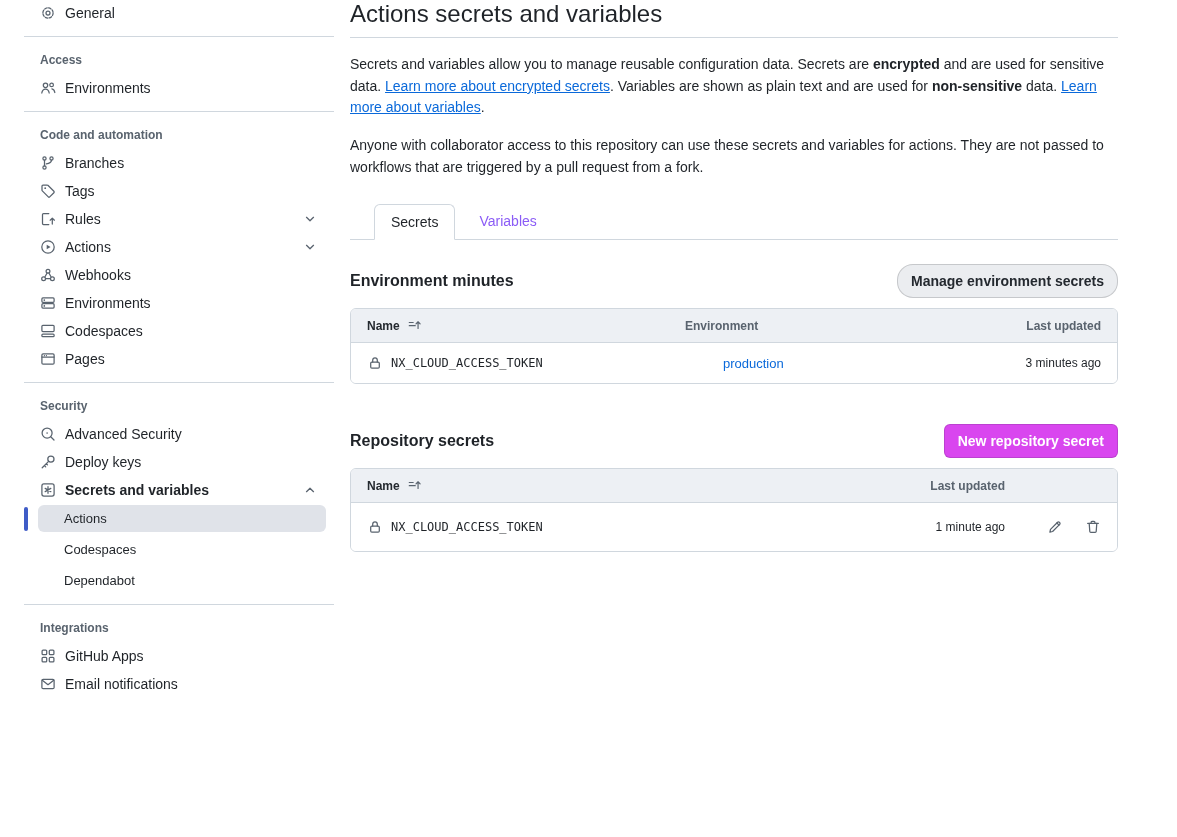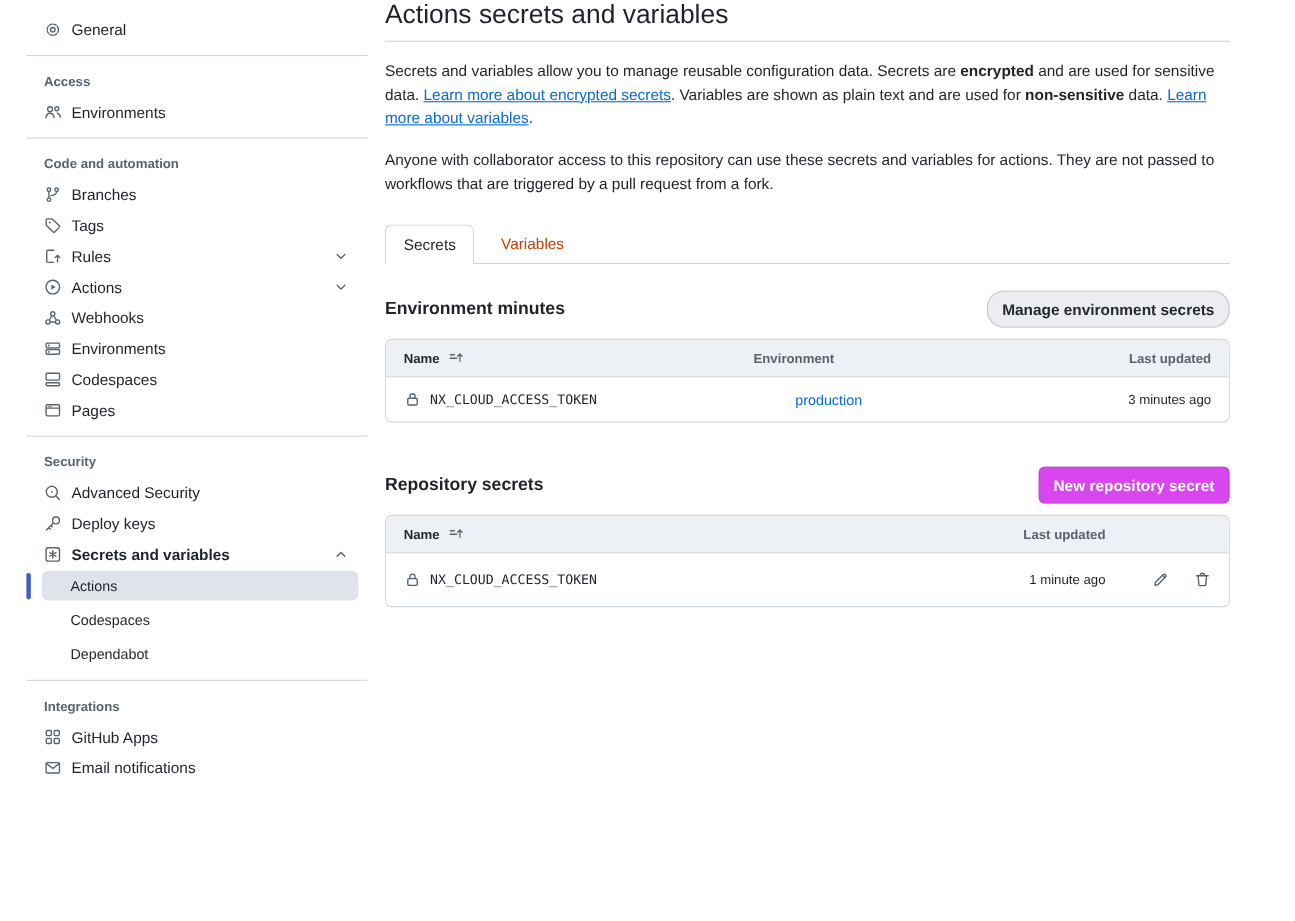--- a/index.html
+++ b/index.html
@@ -1,21 +1,21 @@
 <!DOCTYPE html>
 <html><head>
 <meta charset="utf-8">
 <style>
   * { margin:0; padding:0; box-sizing:border-box; }
   html,body { width:1177px; height:837px; background:#ffffff; overflow:hidden;
     font-family:"Liberation Sans", sans-serif; color:#1f2328; }
   .layout { display:flex; width:100%; height:100%; }
 
   
-  .sidebar { width:334px; flex:0 0 334px; padding-top:14px; }
+  .sidebar { width:334px; flex:0 0 334px; }
   .side-divider { border-top:1px solid #d0d7de; margin:10px 0 8px 24px; }
   .side-label { font-size:12px; font-weight:700; color:#59636e; padding:8px 16px 8px 40px; }
   .nav-item { display:flex; align-items:center; gap:9px; font-size:14px; color:#1f2328;
     padding:5px 16px 5px 40px; margin-bottom:2px; border-radius:6px; position:relative; cursor:pointer; }
   .nav-item .ic { width:16px; height:16px; flex:0 0 16px; display:block; }
   .nav-item .chev { margin-left:auto; width:16px; height:16px; }
   .nav-item.bold { font-weight:700; }
   .sub-item { font-size:13px; color:#1f2328; padding:6px 12px 6px 26px; margin:0 8px 4px 38px;
     border-radius:6px; position:relative; cursor:pointer; }
   .sub-item.active { background:#e0e3e9; }
@@ -27,22 +27,22 @@
   .main { margin-left:16px; width:768px; }
   .page-title { font-size:24px; font-weight:400; color:#1f2328; padding-bottom:9px;
     border-bottom:1px solid #d0d7de; }
   .para { font-size:14px; line-height:1.55; margin-top:16px; color:#1f2328; max-width:768px; }
   .para a.link, a.link { color:#0a69da; text-decoration:underline; cursor:pointer; }
   strong { font-weight:700; }
 
   .tabnav { display:flex; margin-top:26px; border-bottom:1px solid #d0d7de; }
   .tab { font-size:14px; padding:9px 16px; cursor:pointer; }
   .tab.active { background:#fff; border:1px solid #d0d7de; border-bottom:1px solid #fff;
-    margin-bottom:-1px; border-radius:6px 6px 0 0; color:#1f2328; }
-  .tab.inactive { color:#c2410c; margin-left:8px; }
+    margin-bottom:-1px; border-radius:6px 6px 0 0; color:#1f2328;margin-left:24px; }
+  .tab.inactive { color:#8b5cf6; margin-left:8px; }
 
   .section-head { display:flex; align-items:center; justify-content:space-between; margin-top:24px; }
   .section-title { font-size:16px; font-weight:700; }
   .btn { font-size:14px; font-weight:600; border-radius:6px; padding:6px 13px; cursor:pointer;
     border:1px solid rgba(31,35,40,0.18); line-height:20px; }
   .btn.gray { background:#ebedf0; color:#24292f;border-radius:16px; }
   .btn.green { background:#d946ef; color:#ffffff; border-color:rgba(27,31,36,0.15); }
 
   .table { margin-top:10px; border:1px solid #d0d7de; border-radius:6px; overflow:hidden; }
   .thead { background:#edf0f4; display:grid; align-items:center; padding:9px 16px;

